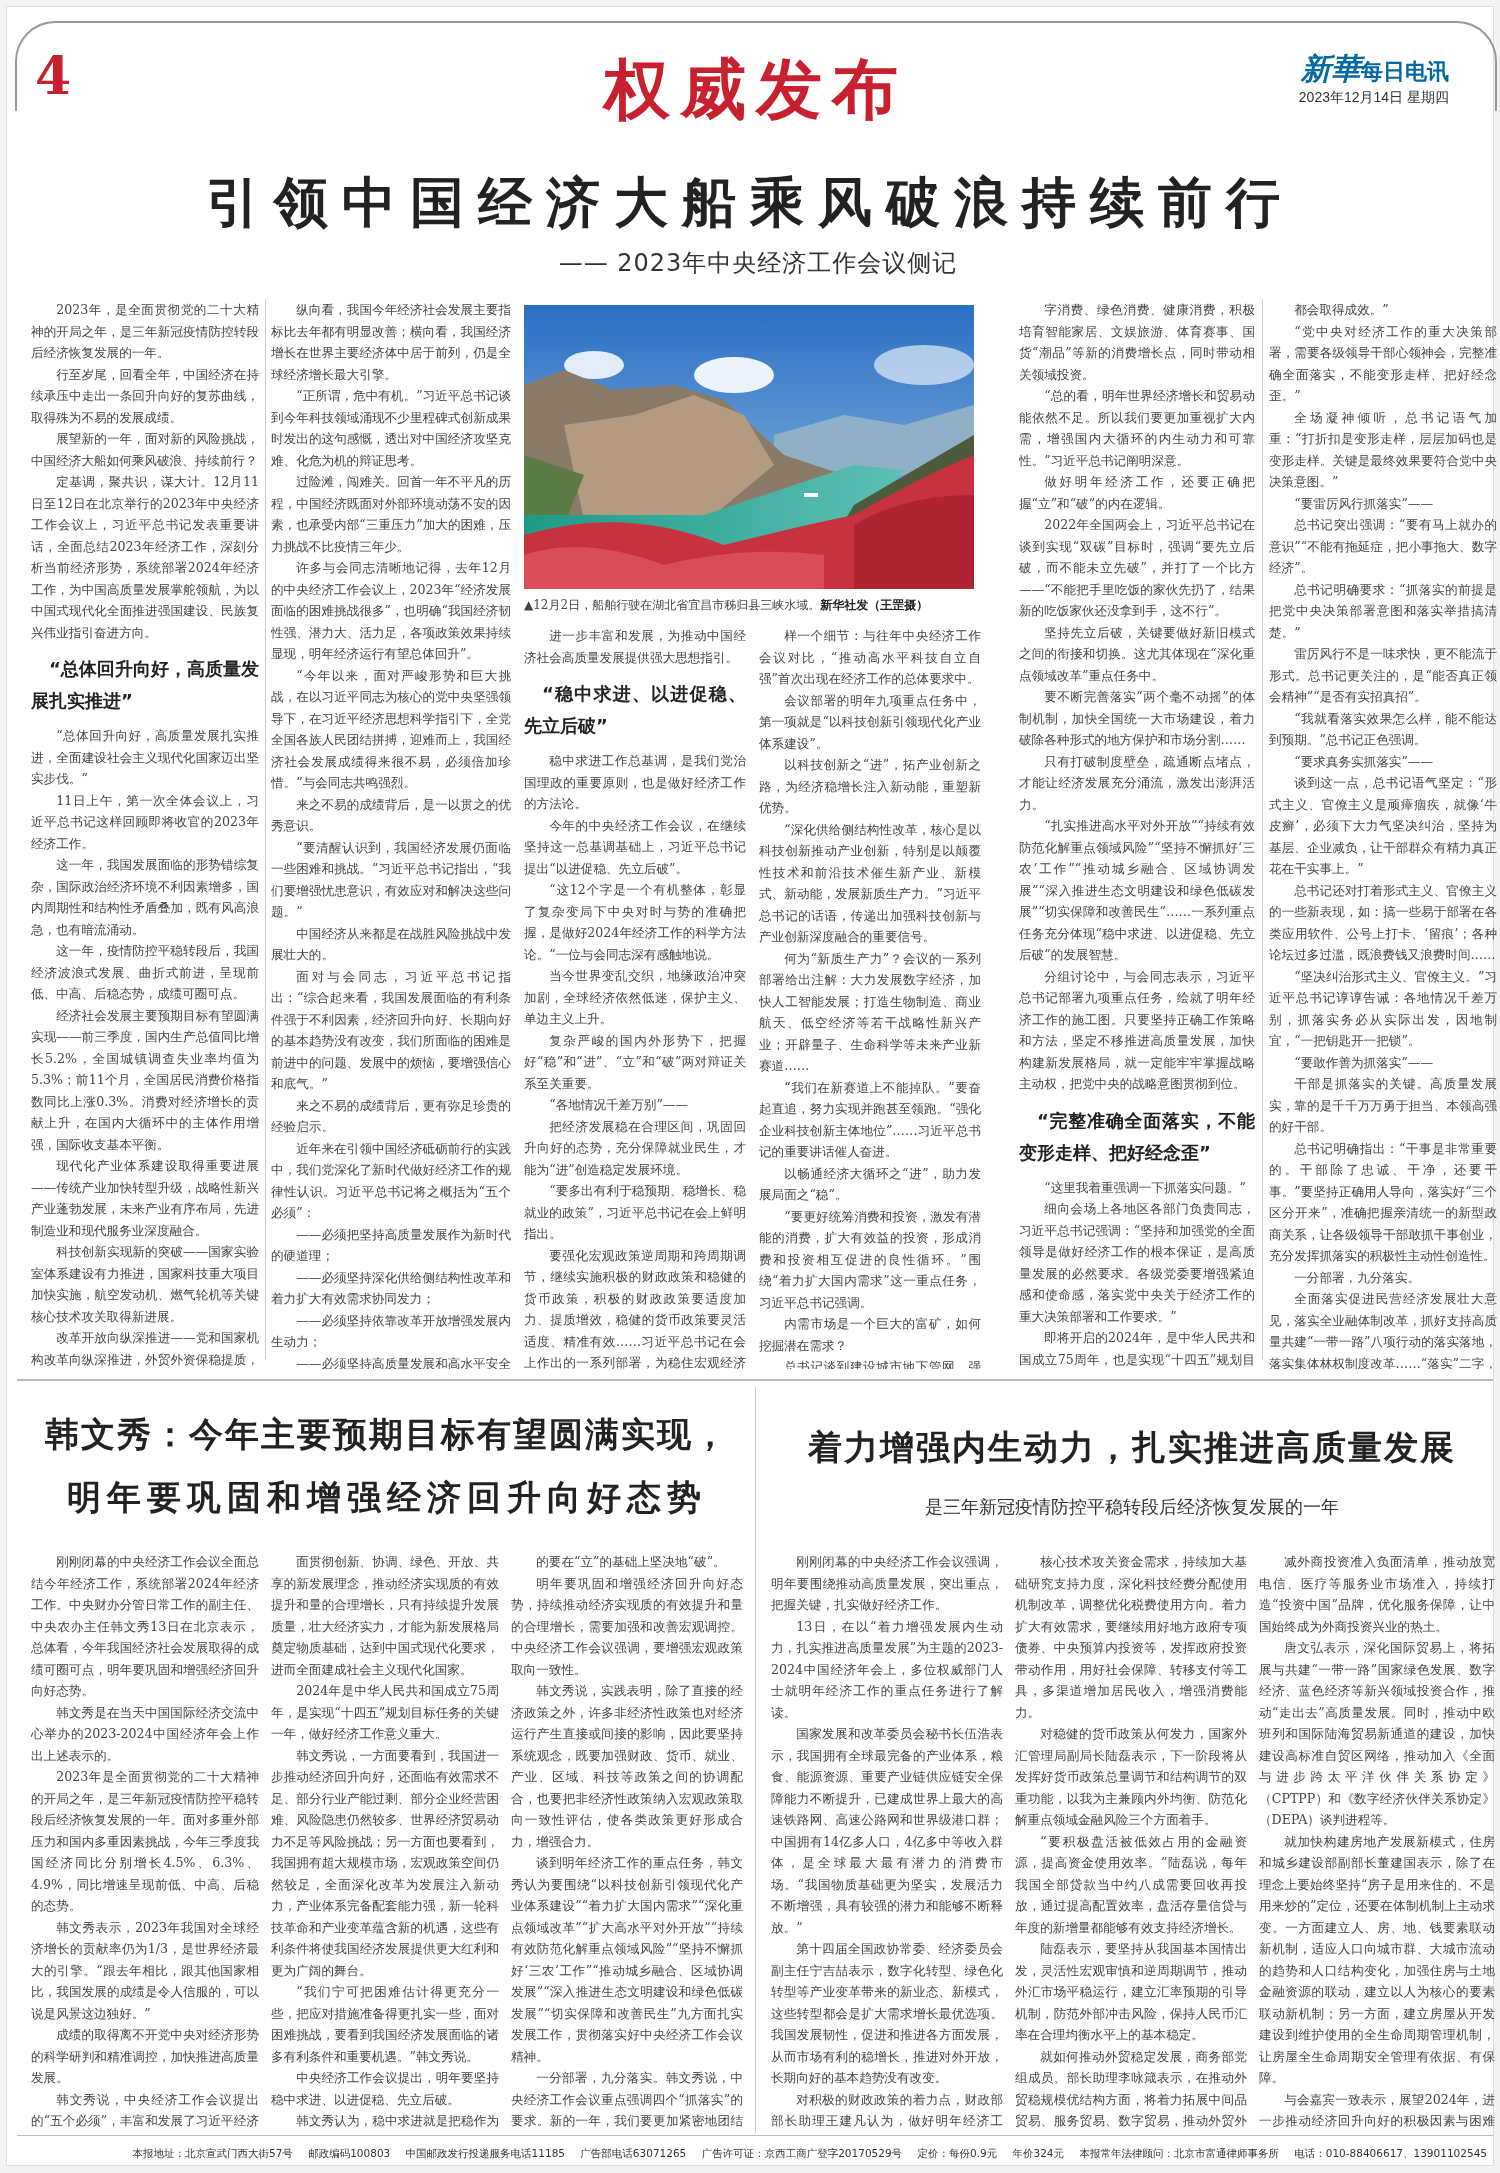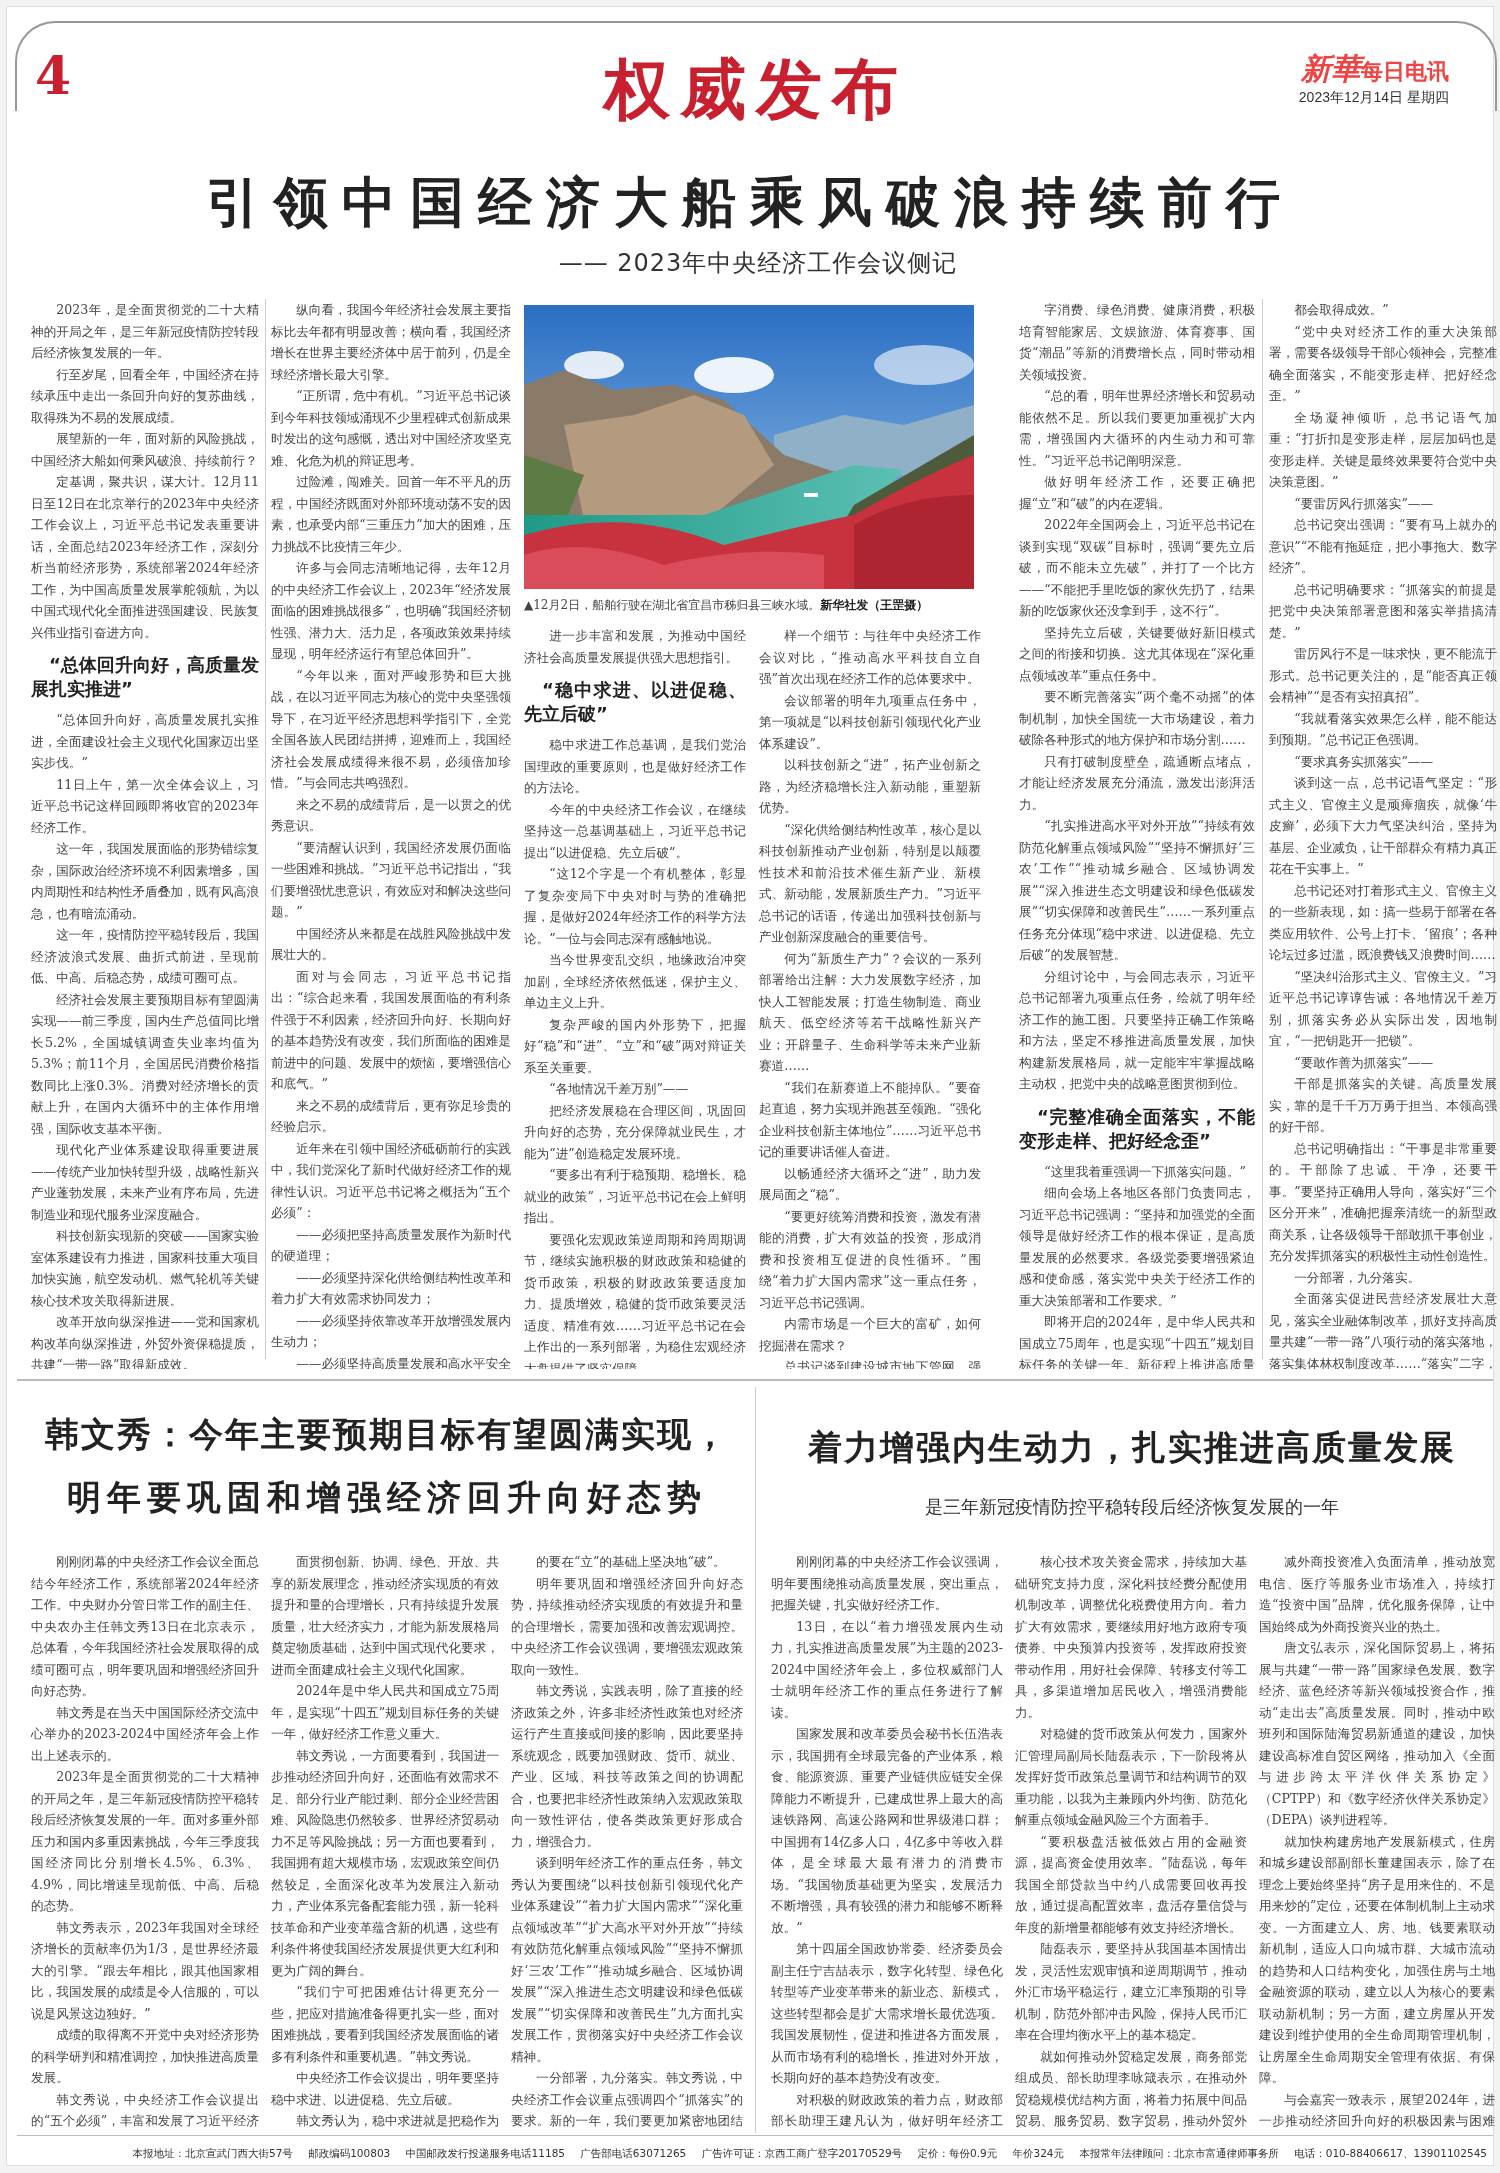--- a/index.html
+++ b/index.html
@@ -3,30 +3,30 @@
 <meta charset="utf-8">
 <style>
   *{box-sizing:border-box;margin:0;padding:0}
   html,body{width:1500px;height:2173px;background:#f3f3f3;overflow:hidden}
   body{font-family:"DejaVu Serif",serif;color:#333;position:relative}
   .page{position:absolute;left:6px;top:6px;width:1488px;height:2160px;background:#fff;border:1px solid #ddd}
   
   .masthead{position:absolute;left:8px;top:14px;width:1482px;height:90px;border:2px solid #999;border-bottom:none;border-radius:40px 40px 0 0}
   .pagenum{position:absolute;left:18px;top:22px;font-family:"DejaVu Serif",serif;font-weight:bold;font-size:52px;color:#c8202f}
   .section{position:absolute;left:0;right:0;top:22px;text-align:center;font-family:"DejaVu Serif",serif;font-weight:bold;font-size:66px;color:#c8202f;letter-spacing:10px}
-  .brand{position:absolute;right:46px;top:26px;font-family:"DejaVu Serif",serif;font-weight:bold;font-style:italic;font-size:30px;color:#ef4444}
+  .brand{position:absolute;right:46px;top:26px;font-family:"DejaVu Serif",serif;font-weight:bold;font-style:italic;font-size:30px;color:#0369a1}
   .brand .small{font-style:normal;font-size:22px}
   .date{position:absolute;right:46px;top:66px;font-family:Liberation Sans, sans-serif;font-size:14px;color:#333}
   
   .headline{position:absolute;left:0;right:0;top:160px;text-align:center;font-family:"DejaVu Serif",serif;font-weight:bold;font-size:54px;color:#222;letter-spacing:14px}
   .subhead{position:absolute;left:16px;right:0;top:240px;text-align:center;font-family:"DejaVu Sans",sans-serif;font-size:24px;color:#333;letter-spacing:1px}
   
   .col{position:absolute;font-family:"DejaVu Serif",serif;font-size:12.6px;line-height:21.5px;color:#444;text-align:justify;overflow:hidden}
   .col p{text-indent:2em}
-  .col h3{font-family:"DejaVu Sans",sans-serif;font-weight:bold;font-size:18px;line-height:24px;color:#222;margin:10px 0 8px;text-indent:1em}
+  .col h3{font-family:"DejaVu Sans",sans-serif;font-weight:bold;font-size:18px;line-height:32px;color:#222;margin:10px 0 8px;text-indent:1em}
   .photo{position:absolute;left:517px;top:298px;width:450px;height:284px;overflow:hidden}
   .photo svg{display:block}
   .caption{position:absolute;left:517px;top:590px;width:450px;font-family:"DejaVu Serif",serif;font-size:12px;color:#444}
   .caption .credit{font-family:"DejaVu Sans",sans-serif;font-weight:bold;color:#222;}
   .divider-h{position:absolute;height:2px;background:#bbb}
   .divider-v{position:absolute;width:1px;background:#ccc}
   .bh1{position:absolute;font-family:"DejaVu Serif",serif;font-weight:bold;font-size:34px;color:#222;letter-spacing:2px;text-align:center}
   .bsub{position:absolute;font-family:"DejaVu Sans",sans-serif;font-size:18px;color:#333;text-align:center}
   .footer{position:absolute;left:0;right:0;top:2140px;text-align:right;font-family:"DejaVu Sans",sans-serif;font-size:10.5px;color:#333}
   .footer span{margin:0 6px}

